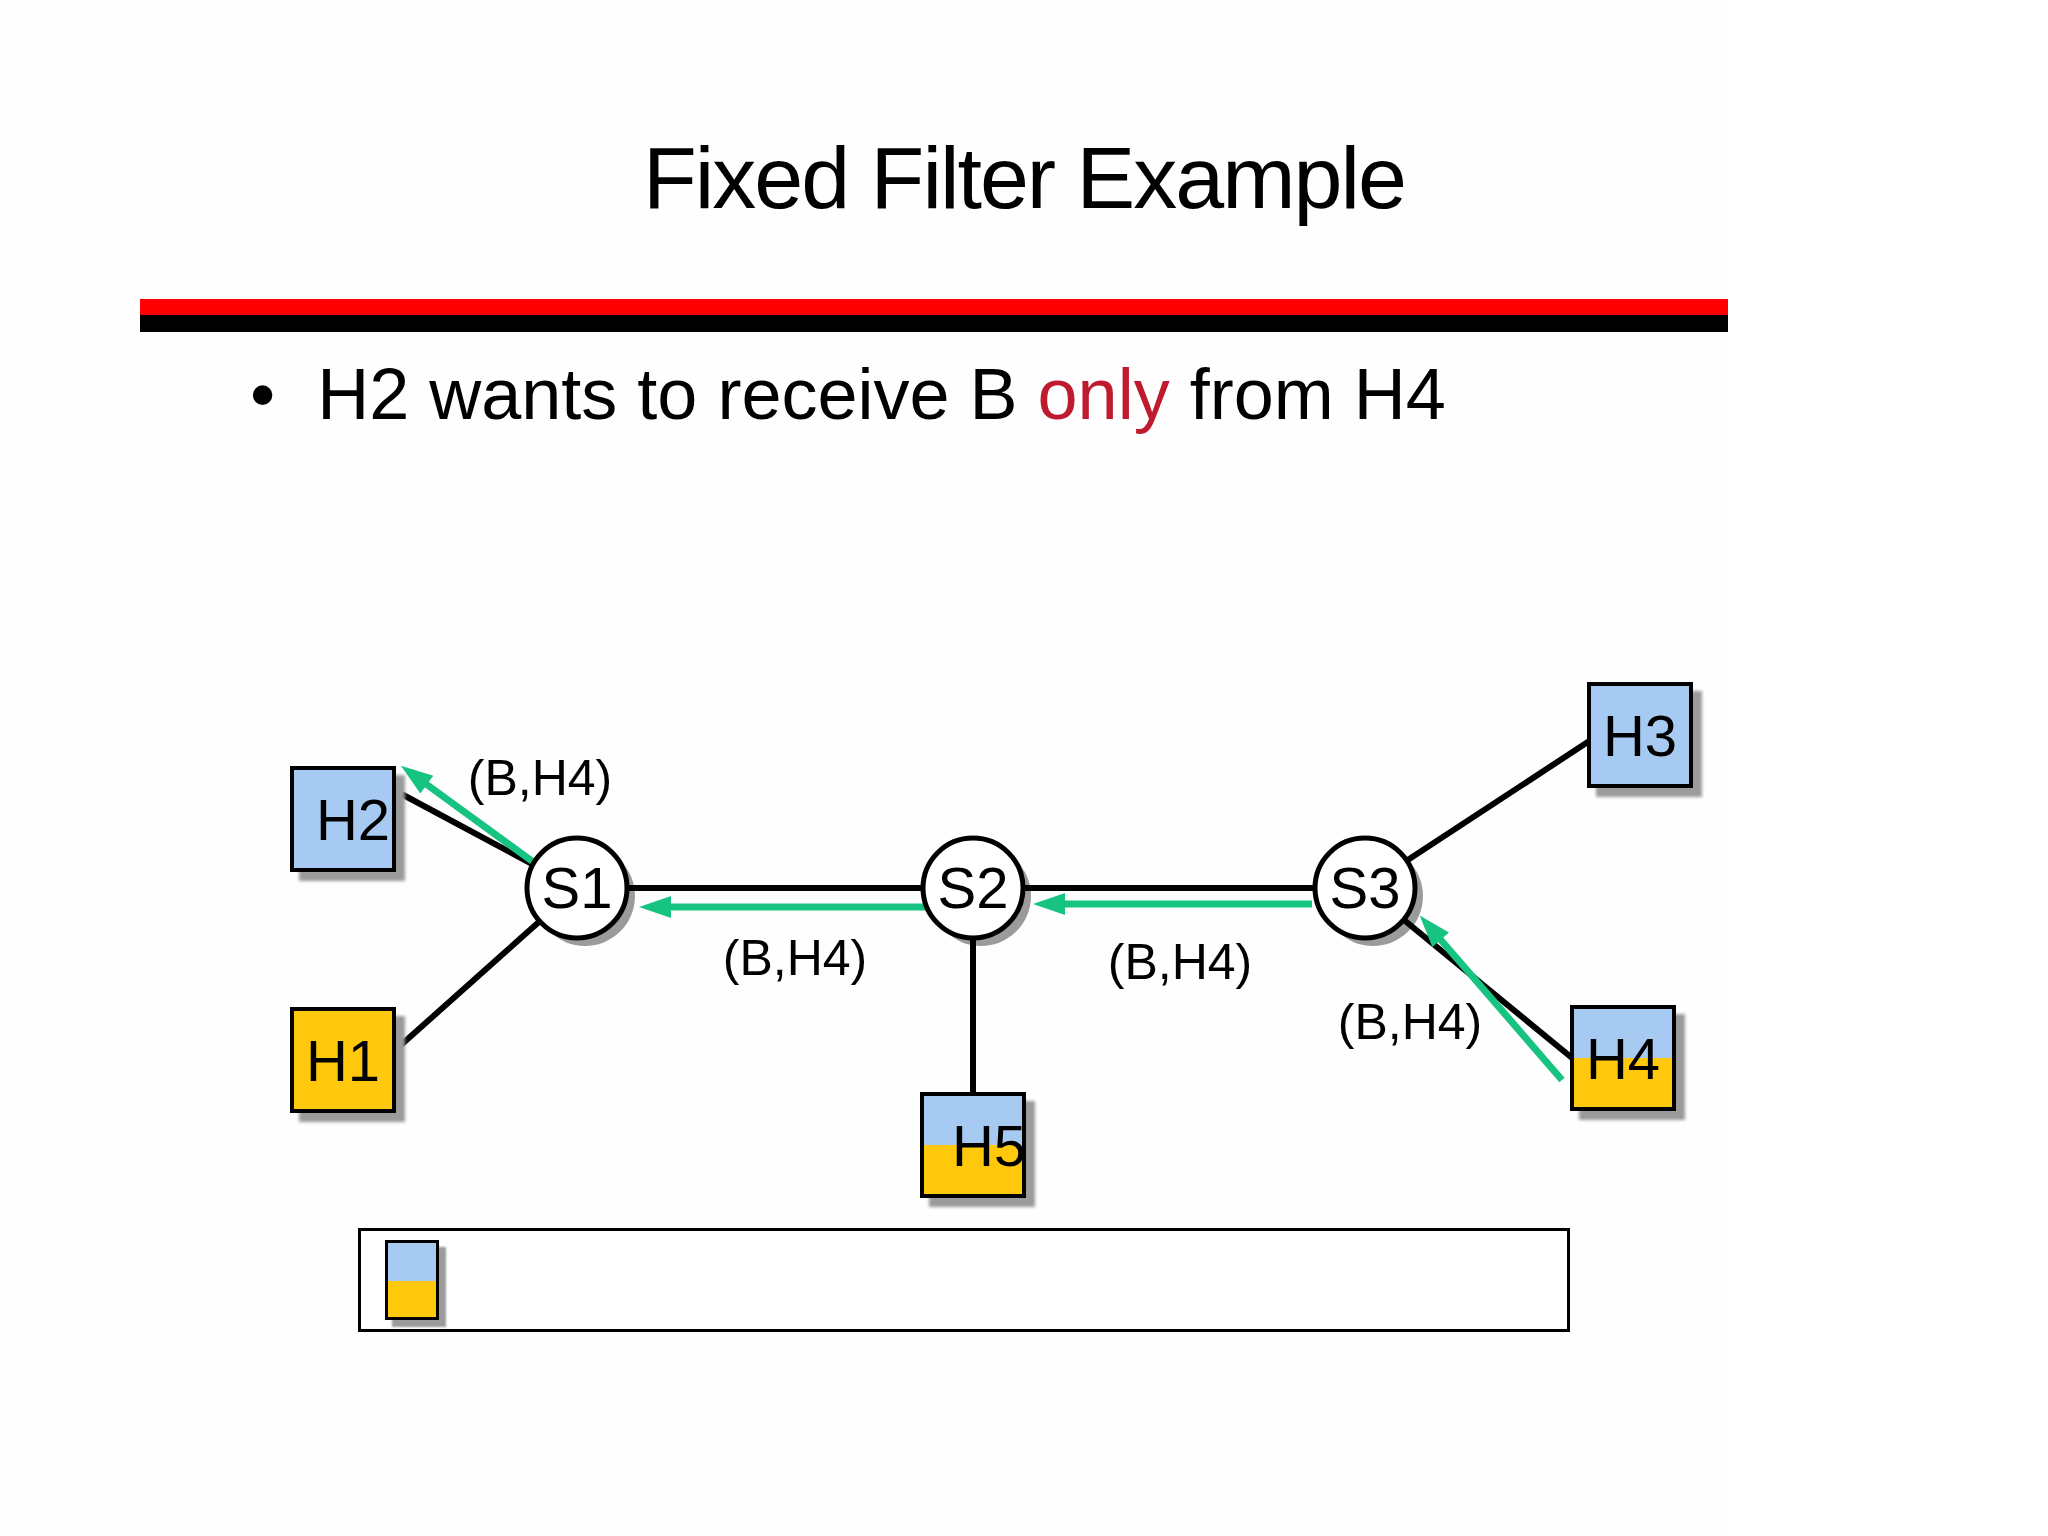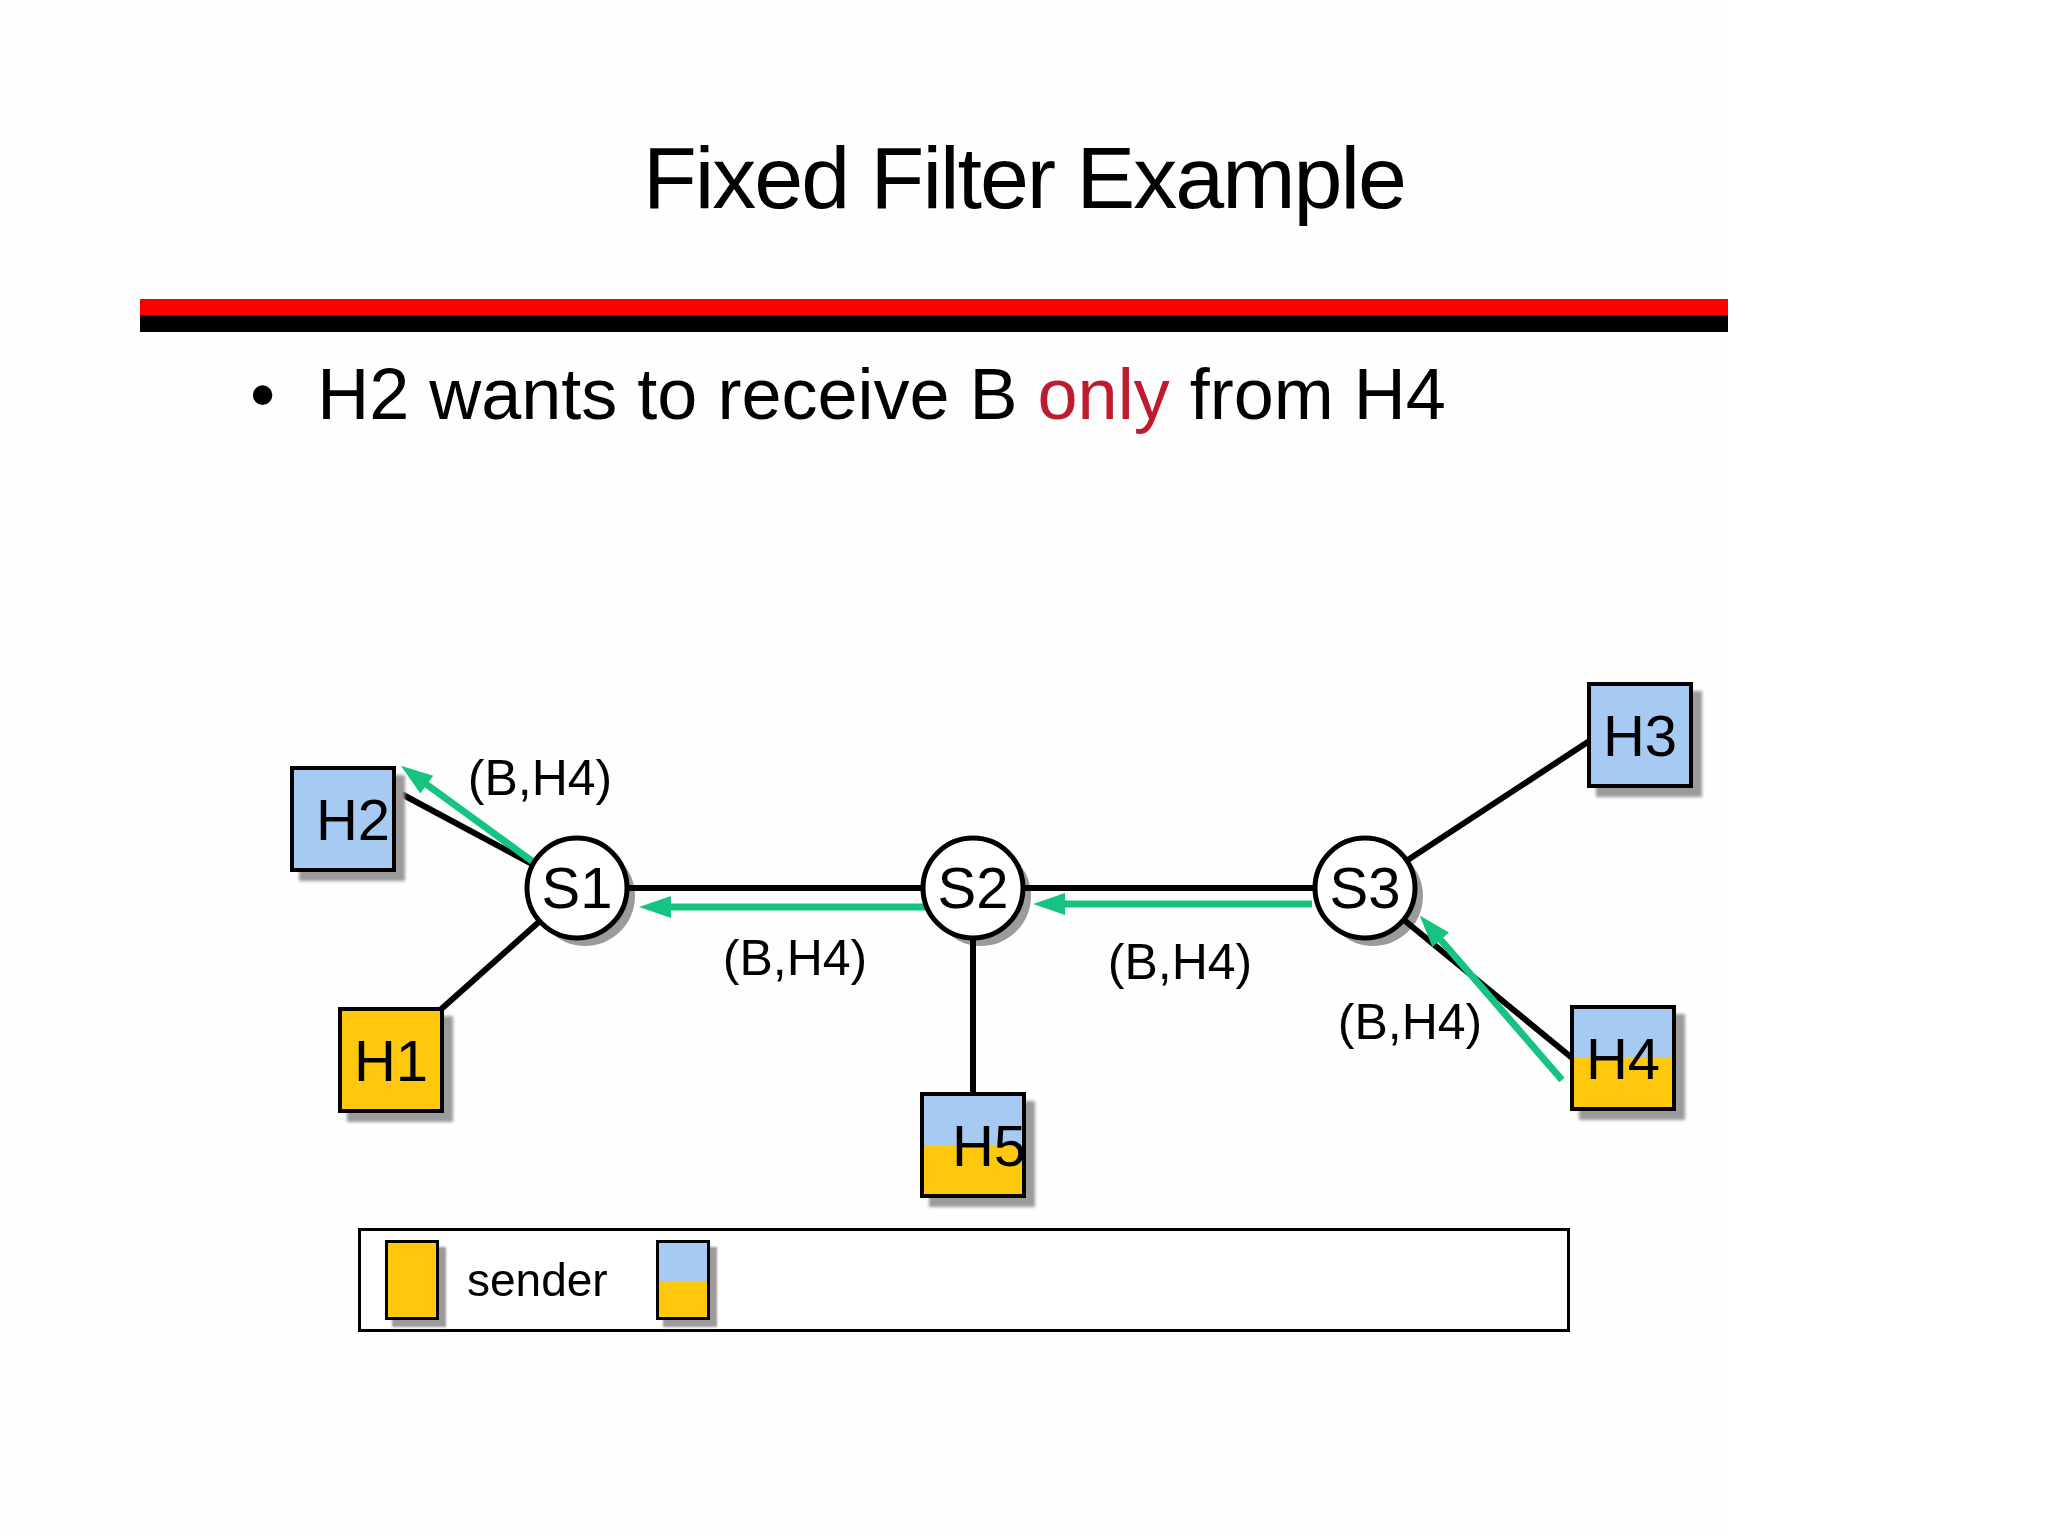--- a/index.html
+++ b/index.html
@@ -107,43 +107,39 @@
     <circle class="node" cx="1365" cy="888" r="50"></circle>
   </svg>
 
   <div class="switch-label" style="left:527px;top:855px;">S1</div>
   <div class="switch-label" style="left:923px;top:855px;">S2</div>
   <div class="switch-label" style="left:1315px;top:855px;">S3</div>
 
   <div class="host receiver" style="left:290px;top:766px;padding-left:20px;">
     <span>H2</span>
   </div>
-  <div class="host sender" style="left:290px;top:1007px;margin-left:48px;">
+  <div class="host sender" style="left:290px;top:1007px;">
     <span>H1</span>
   </div>
   <div class="host receiver" style="left:1587px;top:682px;">
     <span>H3</span>
   </div>
   <div class="host both" style="left:1570px;top:1005px;">
     <span>H4</span>
   </div>
   <div class="host both" style="left:920px;top:1092px;padding-left:32px;">
     <span>H5</span>
   </div>
 
   <div class="resv-label" style="left:420px;top:748px;">(B,H4)</div>
   <div class="resv-label" style="left:675px;top:928px;">(B,H4)</div>
   <div class="resv-label" style="left:1060px;top:932px;">(B,H4)</div>
   <div class="resv-label" style="left:1290px;top:992px;">(B,H4)</div>
 
   <div class="legend">
     <div class="legend-item">
-      <div class="swatch sender"></div>
-      <div class="legend-label">sender</div>
-    </div>
-    <div class="legend-item">
       <div class="swatch both"></div>
     </div>
   </div>
 
   <div class="page-number">48</div>
 
 </div>
 
 </body></html>

